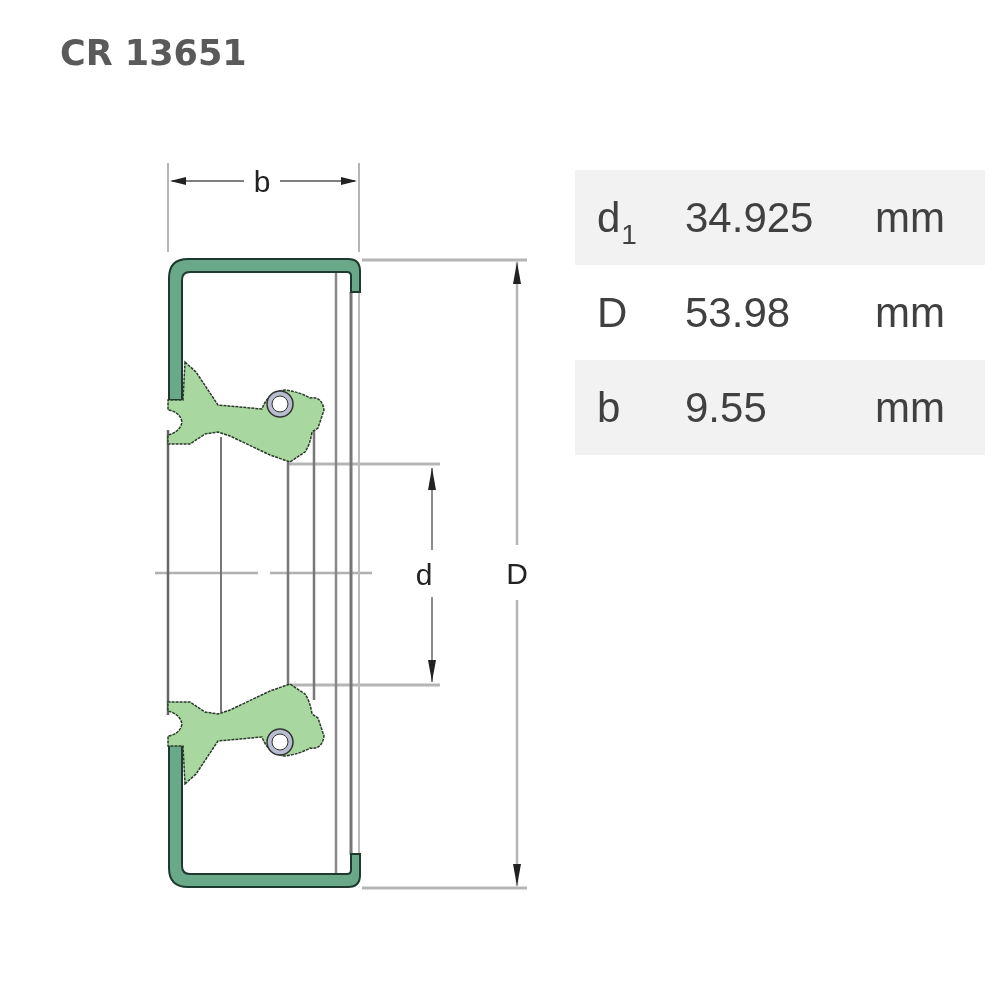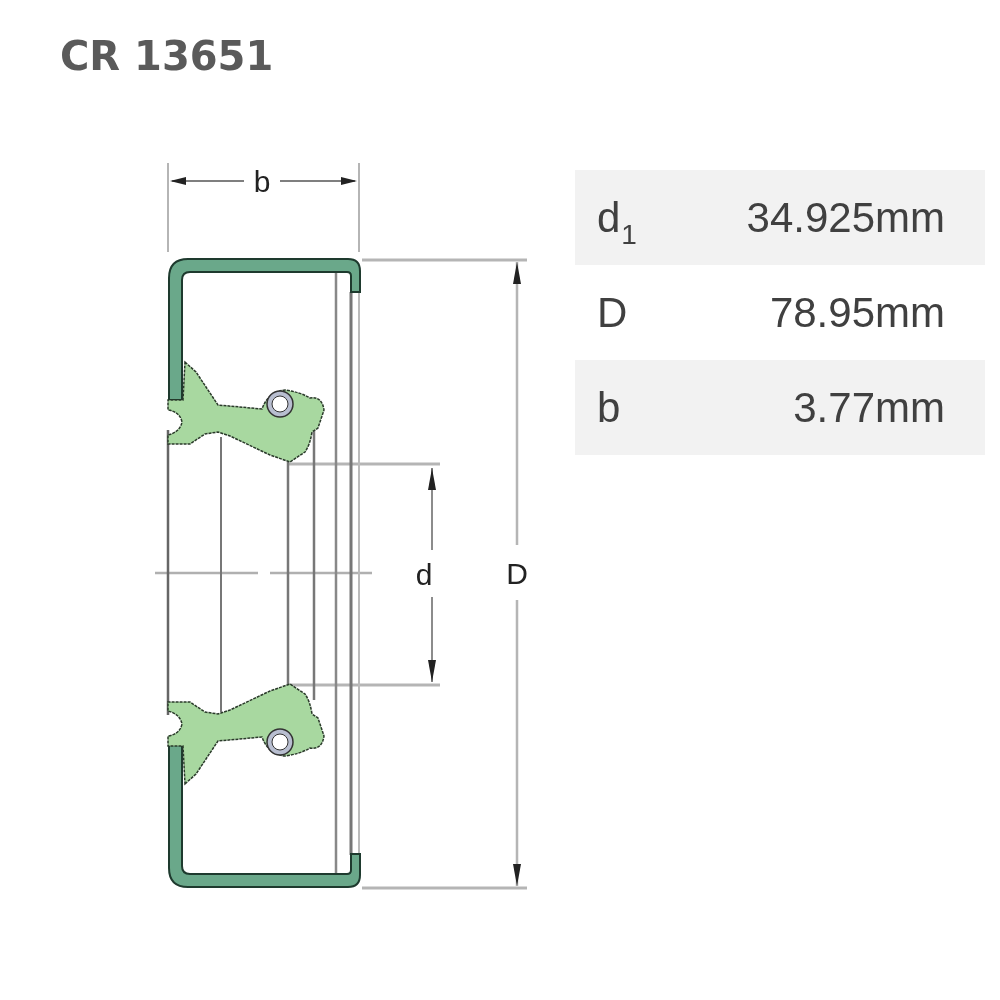--- a/index.html
+++ b/index.html
@@ -1,24 +1,24 @@
 <!DOCTYPE html>
 <html><head>
 <meta charset="utf-8">
 <style>
   html, body { margin: 0; padding: 0; background: #ffffff; }
   body { width: 1000px; height: 1000px; position: relative; overflow: hidden; font-family: "Liberation Sans", "DejaVu Sans", sans-serif; }
-  .title { position: absolute; left: 60px; top: 36px; font-family: "DejaVu Sans", "Liberation Sans", sans-serif; font-weight: bold; font-size: 40px; color: #5a5a5a; letter-spacing: 0px; line-height: 1; }
+  .title { position: absolute; left: 60px; top: 36px; font-family: "DejaVu Sans", "Liberation Sans", sans-serif; font-weight: bold; font-size: 35px; color: #5a5a5a; letter-spacing: 0px; line-height: 1; }
   .diagram { position: absolute; left: 0; top: 0; width: 1000px; height: 1000px; }
   .spec-table { position: absolute; left: 575px; top: 170px; width: 410px; border-collapse: collapse; }
   .spec-row { height: 95px; }
   .spec-row.shaded { background: #f2f2f2; }
   .spec-row td { padding: 0; vertical-align: middle; font-family: "Liberation Sans", sans-serif; font-size: 42px; color: #404040; }
   .cell-sym { width: 88px; padding-left: 22px !important; }
-  .cell-val { width: 190px; text-align: right; }
+  .cell-val { width: 190px; }
   .cell-unit { text-align: left; margin-left: 20px; }
   .sub { font-size: 28px; position: relative; top: 12px; margin-left: 1px; }
   .dim-label { font-family: "Liberation Sans", sans-serif; font-size: 30px; fill: #222222; }
 </style>
 </head>
 <body>
 
 <div class="title">CR 13651</div>
 
 <svg class="diagram" viewBox="0 0 1000 1000" xmlns="http://www.w3.org/2000/svg">
@@ -78,22 +78,22 @@
 
 <table class="spec-table">
   <tbody>
     <tr class="spec-row shaded">
       <td class="cell-sym"><span>d</span><span class="sub">1</span></td>
       <td class="cell-val">34.925</td>
       <td class="cell-unit">mm</td>
     </tr>
     <tr class="spec-row">
       <td class="cell-sym"><span>D</span></td>
-      <td class="cell-val">78.95</td>
+      <td class="cell-val">53.98</td>
       <td class="cell-unit">mm</td>
     </tr>
     <tr class="spec-row shaded">
       <td class="cell-sym"><span>b</span></td>
-      <td class="cell-val">3.77</td>
+      <td class="cell-val">9.55</td>
       <td class="cell-unit">mm</td>
     </tr>
   </tbody>
 </table>
 
 </body></html>

